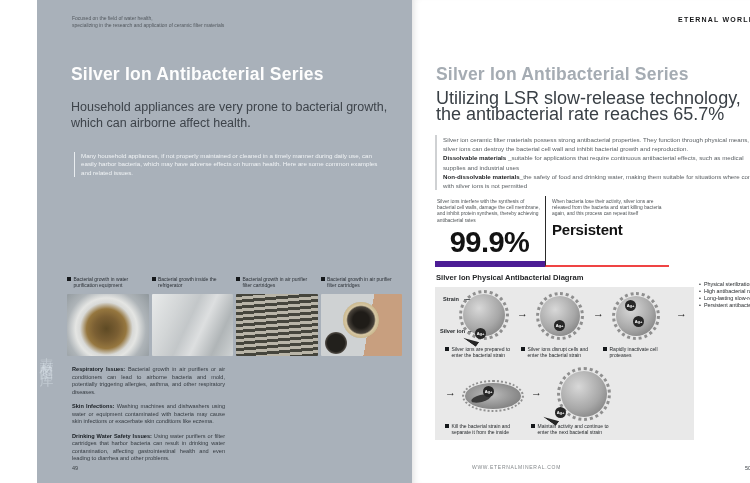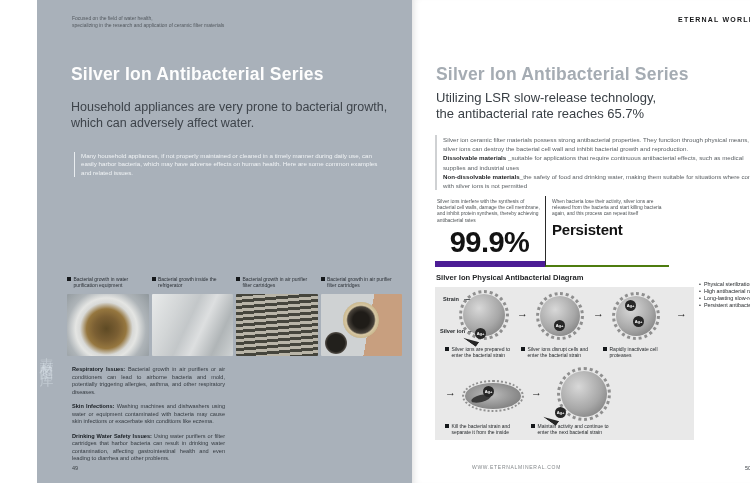--- a/index.html
+++ b/index.html
@@ -35,27 +35,27 @@
 
   
   .page-right{position:absolute;left:375px;top:0;width:375px;height:483px;background:#ffffff;
               box-shadow:inset 7px 0 9px -7px rgba(0,0,0,.18);}
   .brand{position:absolute;right:15px;top:13px;display:flex;align-items:center;gap:4px;}
   .brand-text{font-size:7px;font-weight:bold;letter-spacing:1.2px;color:#17181a;}
   .brand-logo{width:13px;height:13px;border:1.4px solid #121212;border-radius:50%;position:relative;box-sizing:border-box;}
   .brand-logo::before{content:"";position:absolute;inset:1.5px;border:1.2px solid #121212;border-radius:50%;
                       border-left-color:transparent;border-bottom-color:transparent;transform:rotate(-25deg);}
   .r-title{position:absolute;left:24px;top:64px;font-size:17.5px;font-weight:bold;color:#a5acb3;letter-spacing:.2px;}
-  .r-subtitle{position:absolute;left:24px;top:90px;font-size:13px;line-height:16px;color:#3a4046;}
+  .r-subtitle{position:absolute;left:24px;top:90px;font-size:18px;line-height:16px;color:#3a4046;}
   .r-intro{position:absolute;left:23px;top:135px;width:332px;font-size:6.2px;line-height:9.2px;
            color:#5b6064;border-left:2px solid #cfd1d3;padding-left:6px;box-sizing:border-box;}
   .r-intro b{color:#1c1e20;}
   .boxes{position:absolute;left:23px;top:196px;display:flex;align-items:stretch;}
   .stat-box{width:110px;border-bottom:6px solid #4c1d95;padding:3px 3px 2px 2px;box-sizing:border-box;}
-  .persist-box{width:124px;border-bottom:2px solid #4d7c0f;border-left:1px solid #2a2a2a;
+  .persist-box{width:124px;border-bottom:2px solid #ef4444;border-left:1px solid #2a2a2a;
                padding:3px 3px 2px 6px;box-sizing:border-box;}
   .box-desc{font-size:4.9px;line-height:6.2px;color:#4e5356;}
   .stat-value{font-size:29px;font-weight:bold;color:#131313;letter-spacing:-.5px;margin-top:2px;text-align:center;}
   .persist-value{font-size:15px;font-weight:bold;color:#131313;line-height:15.5px;margin-top:4px;letter-spacing:-.2px;}
   .diagram-title{position:absolute;left:24px;top:273px;font-size:7.6px;font-weight:bold;color:#26282a;}
   .diagram{position:absolute;left:23px;top:287px;width:259px;height:153px;background:#e9e9e9;}
   .features{position:absolute;left:287px;top:281px;width:86px;}
   .feature{display:flex;gap:3px;font-size:5.4px;line-height:7px;color:#26292c;}
   .feature .dot{flex:none;}
   .footer-url{position:absolute;left:60px;bottom:13px;font-size:5px;letter-spacing:.7px;color:#83878a;}
@@ -92,21 +92,21 @@
 
   <div class="page-left">
     <div class="tagline">
       <div>Focused on the field of water health,</div>
       <div>specializing in the research and application of ceramic filter materials</div>
     </div>
 
     <div class="l-title">Silver Ion Antibacterial Series</div>
     <div class="l-subtitle">
       <div>Household appliances are very prone to bacterial growth,</div>
-      <div>which can adversely affect water.</div>
+      <div>which can airborne affect health.</div>
     </div>
 
     <div class="l-intro">Many household appliances, if not properly maintained or cleaned in a timely manner during daily use, can easily harbor bacteria, which may have adverse effects on human health. Here are some common examples and related issues.</div>
 
     <div class="photo-strip">
       <div class="photo-cell">
         <div class="cap">
           <span class="sq"></span>
           <span>Bacterial growth in water purification equipment</span>
         </div>

